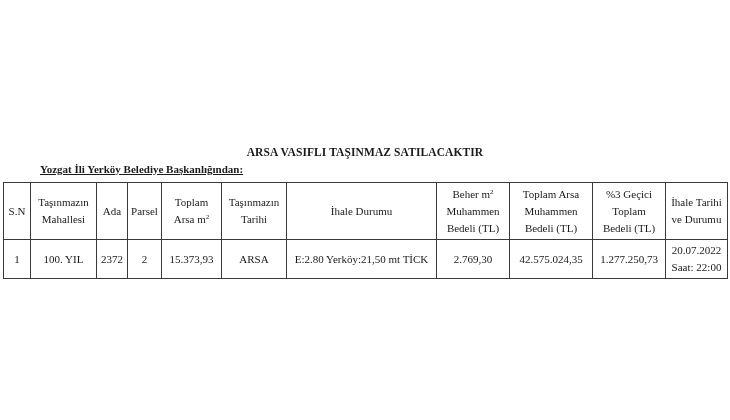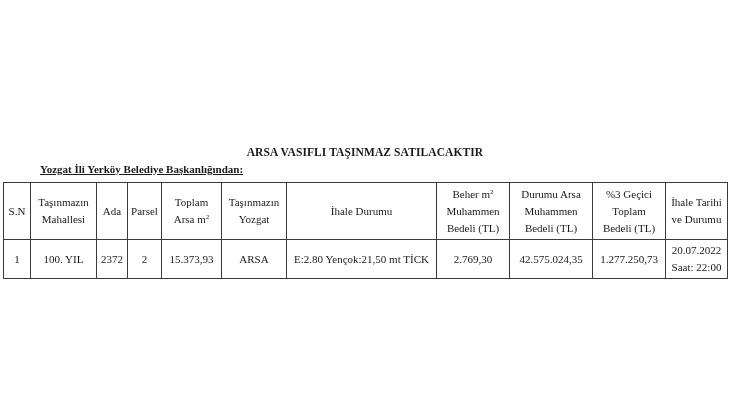--- a/index.html
+++ b/index.html
@@ -92,30 +92,30 @@
         <span>Mahallesi</span>
       </th>
       <th><span>Ada</span></th>
       <th><span>Parsel</span></th>
       <th>
         <span>Toplam</span><br>
         <span>Arsa m</span><sup>2</sup>
       </th>
       <th>
         <span>Taşınmazın</span><br>
-        <span>Yozgat</span>
+        <span>Tarihi</span>
       </th>
       <th><span>İhale Durumu</span></th>
       <th>
         <span>Beher m</span><sup>2</sup><br>
         <span>Muhammen</span><br>
         <span>Bedeli (TL)</span>
       </th>
       <th>
-        <span>Durumu Arsa</span><br>
+        <span>Toplam Arsa</span><br>
         <span>Muhammen</span><br>
         <span>Bedeli (TL)</span>
       </th>
       <th>
         <span>%3 Geçici</span><br>
         <span>Toplam</span><br>
         <span>Bedeli (TL)</span>
       </th>
       <th>
         <span>İhale Tarihi</span><br>
@@ -124,21 +124,21 @@
     </tr>
   </thead>
   <tbody>
     <tr>
       <td>1</td>
       <td>100. YIL</td>
       <td>2372</td>
       <td>2</td>
       <td>15.373,93</td>
       <td>ARSA</td>
-      <td>E:2.80 Yençok:21,50 mt TİCK</td>
+      <td>E:2.80 Yerköy:21,50 mt TİCK</td>
       <td>2.769,30</td>
       <td>42.575.024,35</td>
       <td>1.277.250,73</td>
       <td>
         <span>20.07.2022</span><br>
         <span>Saat: 22:00</span>
       </td>
     </tr>
   </tbody>
 </table>

